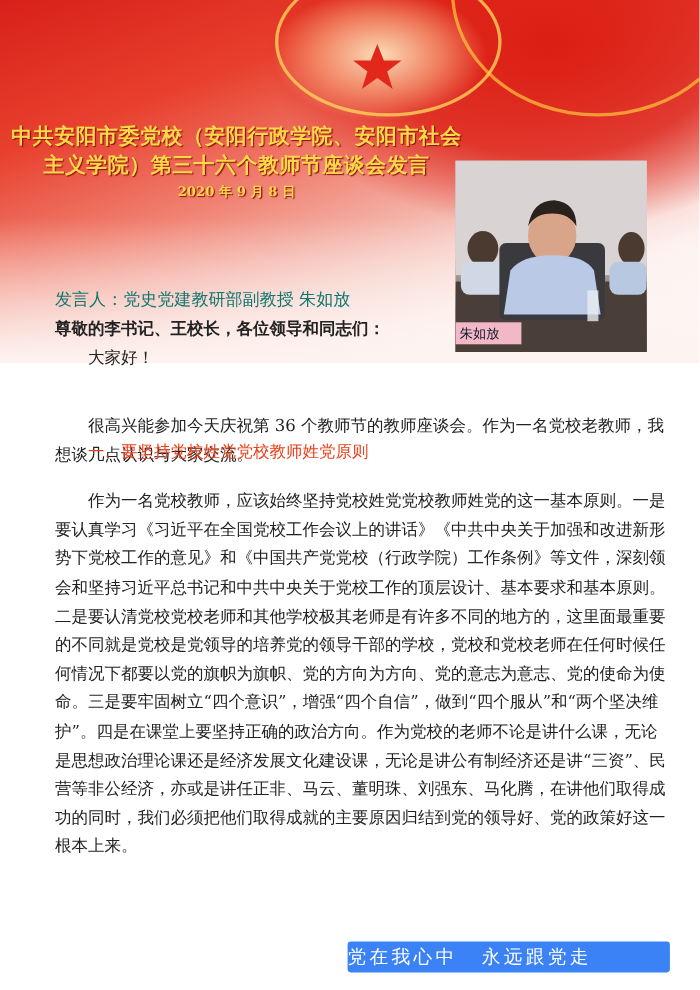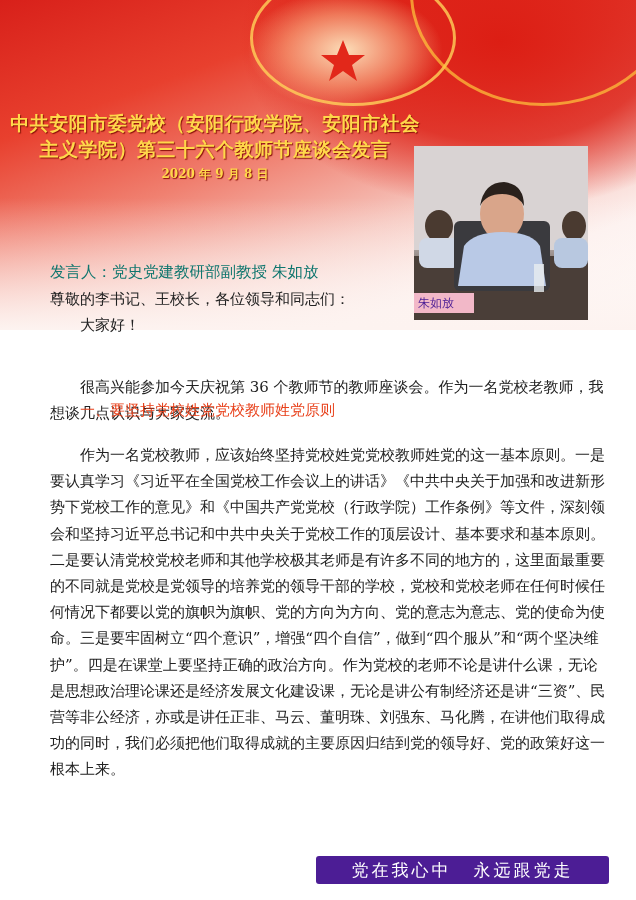--- a/index.html
+++ b/index.html
@@ -15,31 +15,31 @@
   .swirl { position:absolute; border-radius:50%; border:3px solid rgba(255,200,60,0.7); }
   .star { position:absolute; left:318px; top:36px; width:50px; height:50px; }
   .title { position:absolute; left:0; width:430px; text-align:center; color:#ffd84a; font-weight:bold;
     font-size:19px; letter-spacing:0.5px; text-shadow:1px 1px 1px #8a1008; }
   .title1 { top:111px; }
   .title2 { top:137px; }
   .date { position:absolute; left:0; width:430px; top:166px; text-align:center; color:#ffd84a; font-weight:bold; font-size:12px; text-shadow:1px 1px 1px #8a1008; }
   .photo { position:absolute; left:414px; top:146px; width:174px; height:174px; overflow:hidden;
     background: linear-gradient(to bottom, #d8d2d2 0%, #cfc8c8 50%, #5a4a42 78%, #3a302c 100%); }
   .photo .wall-lines { position:absolute; left:0; top:0; width:100%; height:60%; }
-  .photo .nameplate { position:absolute; left:0; top:147px; width:56px; height:20px; background:#f2b8c8; color:#4c1d95; font-size:12px; line-height:20px; padding-left:4px; }
+  .photo .nameplate { position:absolute; left:0; top:147px; width:56px; height:20px; background:#f2b8c8; color:#0f172a; font-size:12px; line-height:20px; padding-left:4px; }
   .speaker { position:absolute; left:50px; top:262px; font-family:"DejaVu Sans", sans-serif; font-size:15.5px; color:#0f766e; }
   .body { position:absolute; left:50px; width:560px; color:#222; font-size:15px; }
   .p { position:absolute; left:0; width:560px; line-height:26.2px; }
-  .salutation { top:286px; }
+  .salutation { top:286px;font-weight:bold; }
   .greet { top:312px; left:30px; }
   .para1 { top:342px; text-indent:30px;margin-top:32px; }
   .heading { top:397px; left:30px; color:#e8401a; }
   .para2 { top:442px; text-indent:30px; }
-  .slogan { position:absolute; left:316px; top:856px; width:293px; height:28px; background:#4c1d95; border-radius:3px;
-    color:#fff; font-size:17px; line-height:28px; text-align:center; letter-spacing:3px; }
+  .slogan { position:absolute; left:316px; top:856px; width:293px; height:28px; background:#3b82f6; border-radius:3px;
+    color:#fff; font-size:17px; line-height:28px; letter-spacing:3px; }
   .slogan span + span { margin-left:22px; }
 </style>
 </head>
 <body>
 
 <div class="banner">
   <div class="swirl" style="left:250px;top:-30px;width:200px;height:130px;border-color:rgba(255,210,90,0.8);"></div>
   <div class="swirl" style="left:410px;top:-120px;width:260px;height:220px;"></div>
   <svg class="star" viewBox="0 0 50 50">
     <polygon points="25,4 31,19 47,19 34,29 39,45 25,35 11,45 16,29 3,19 19,19" fill="#e2281a"></polygon>

